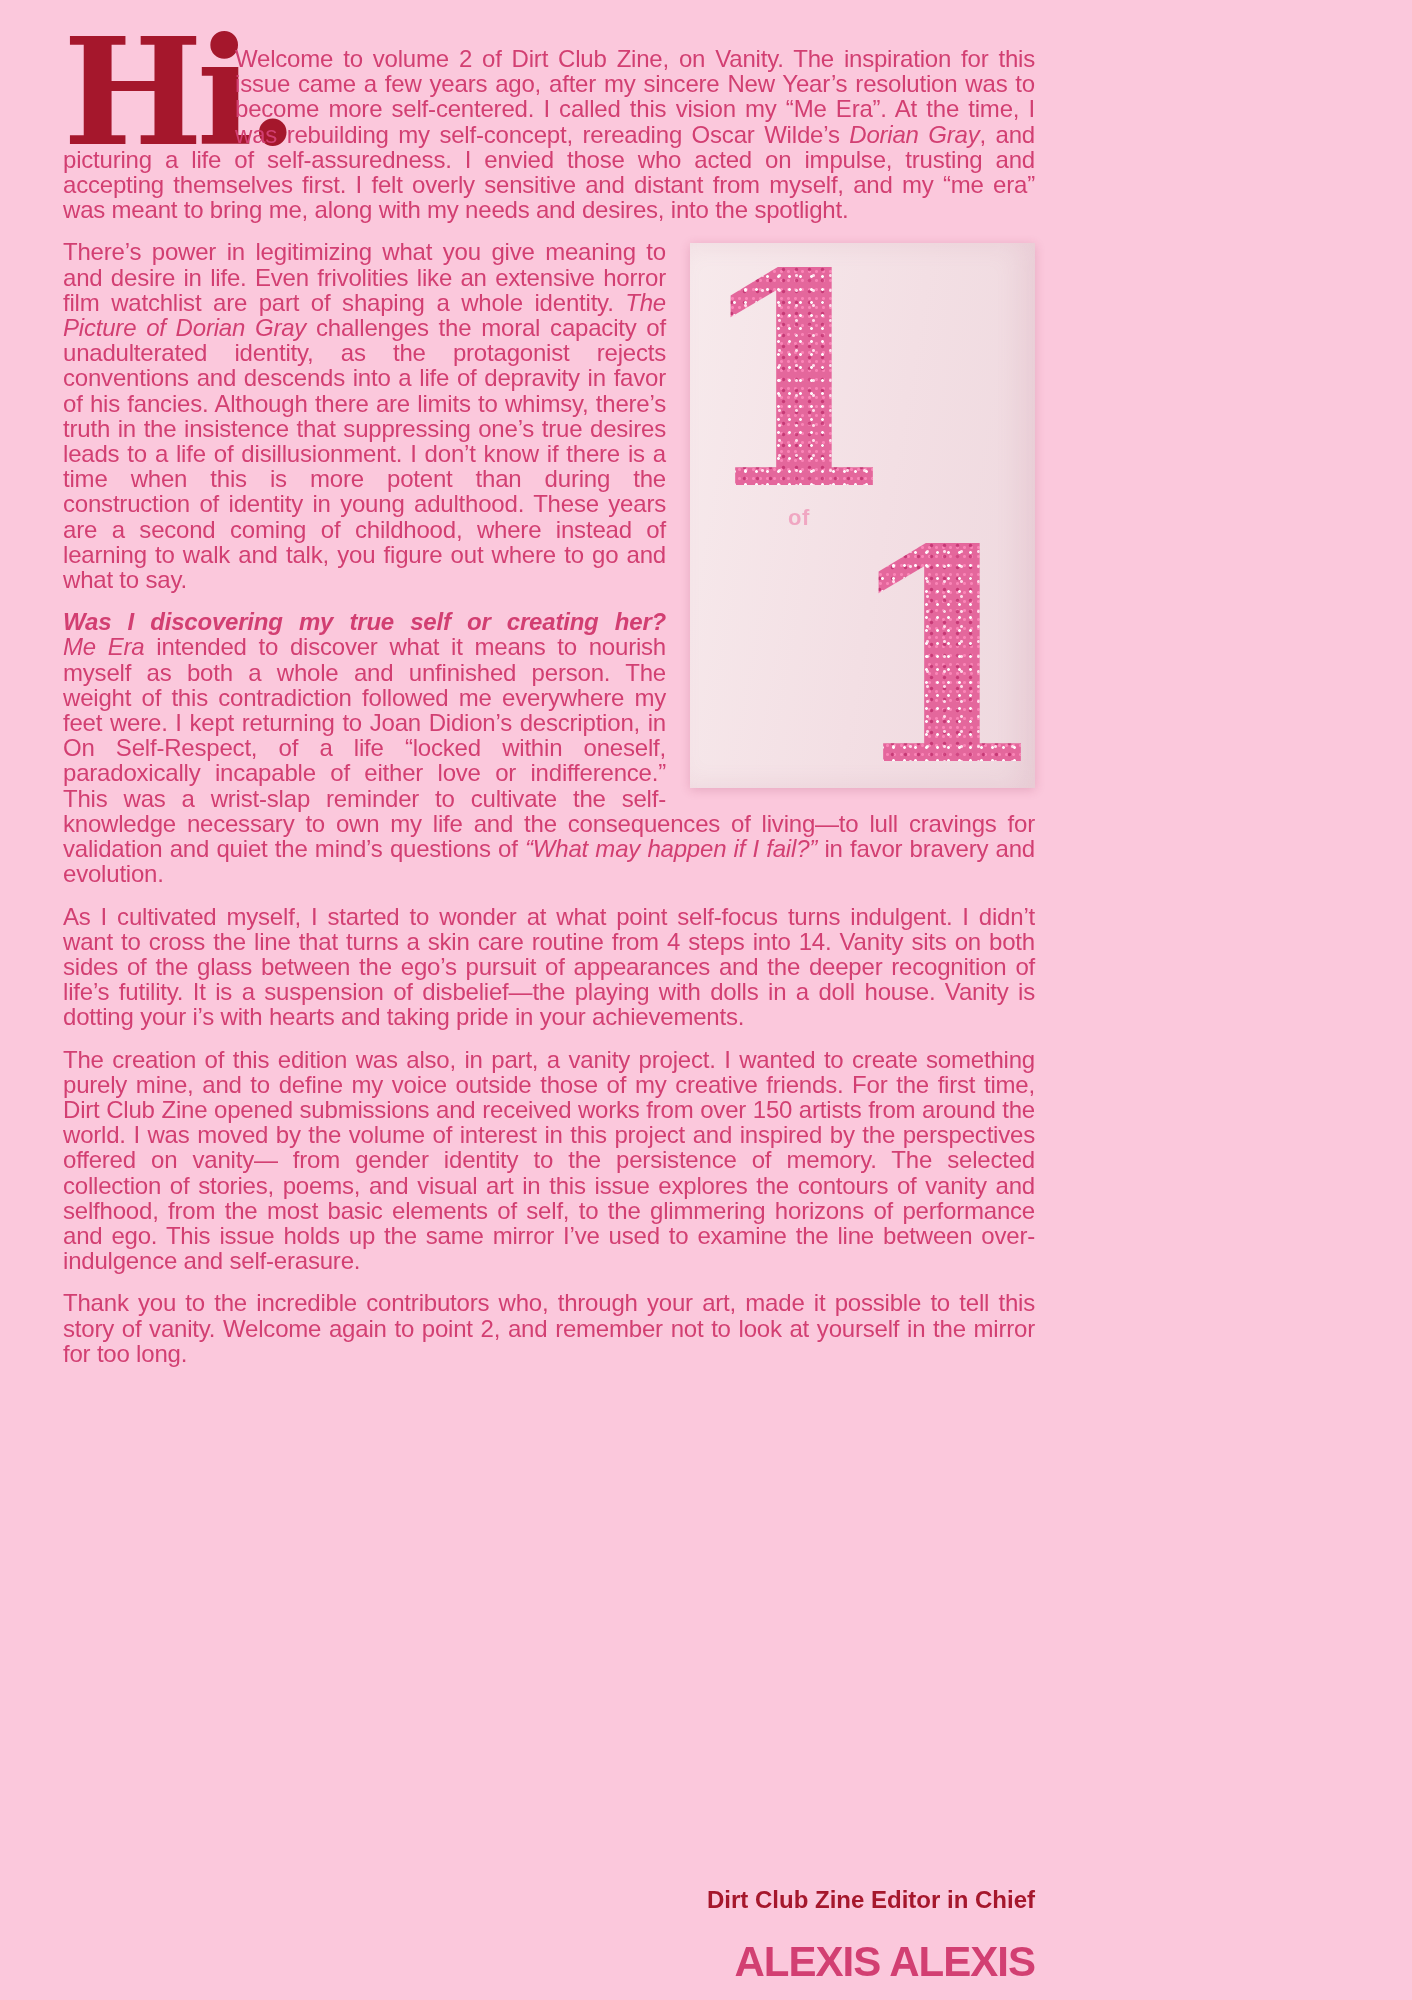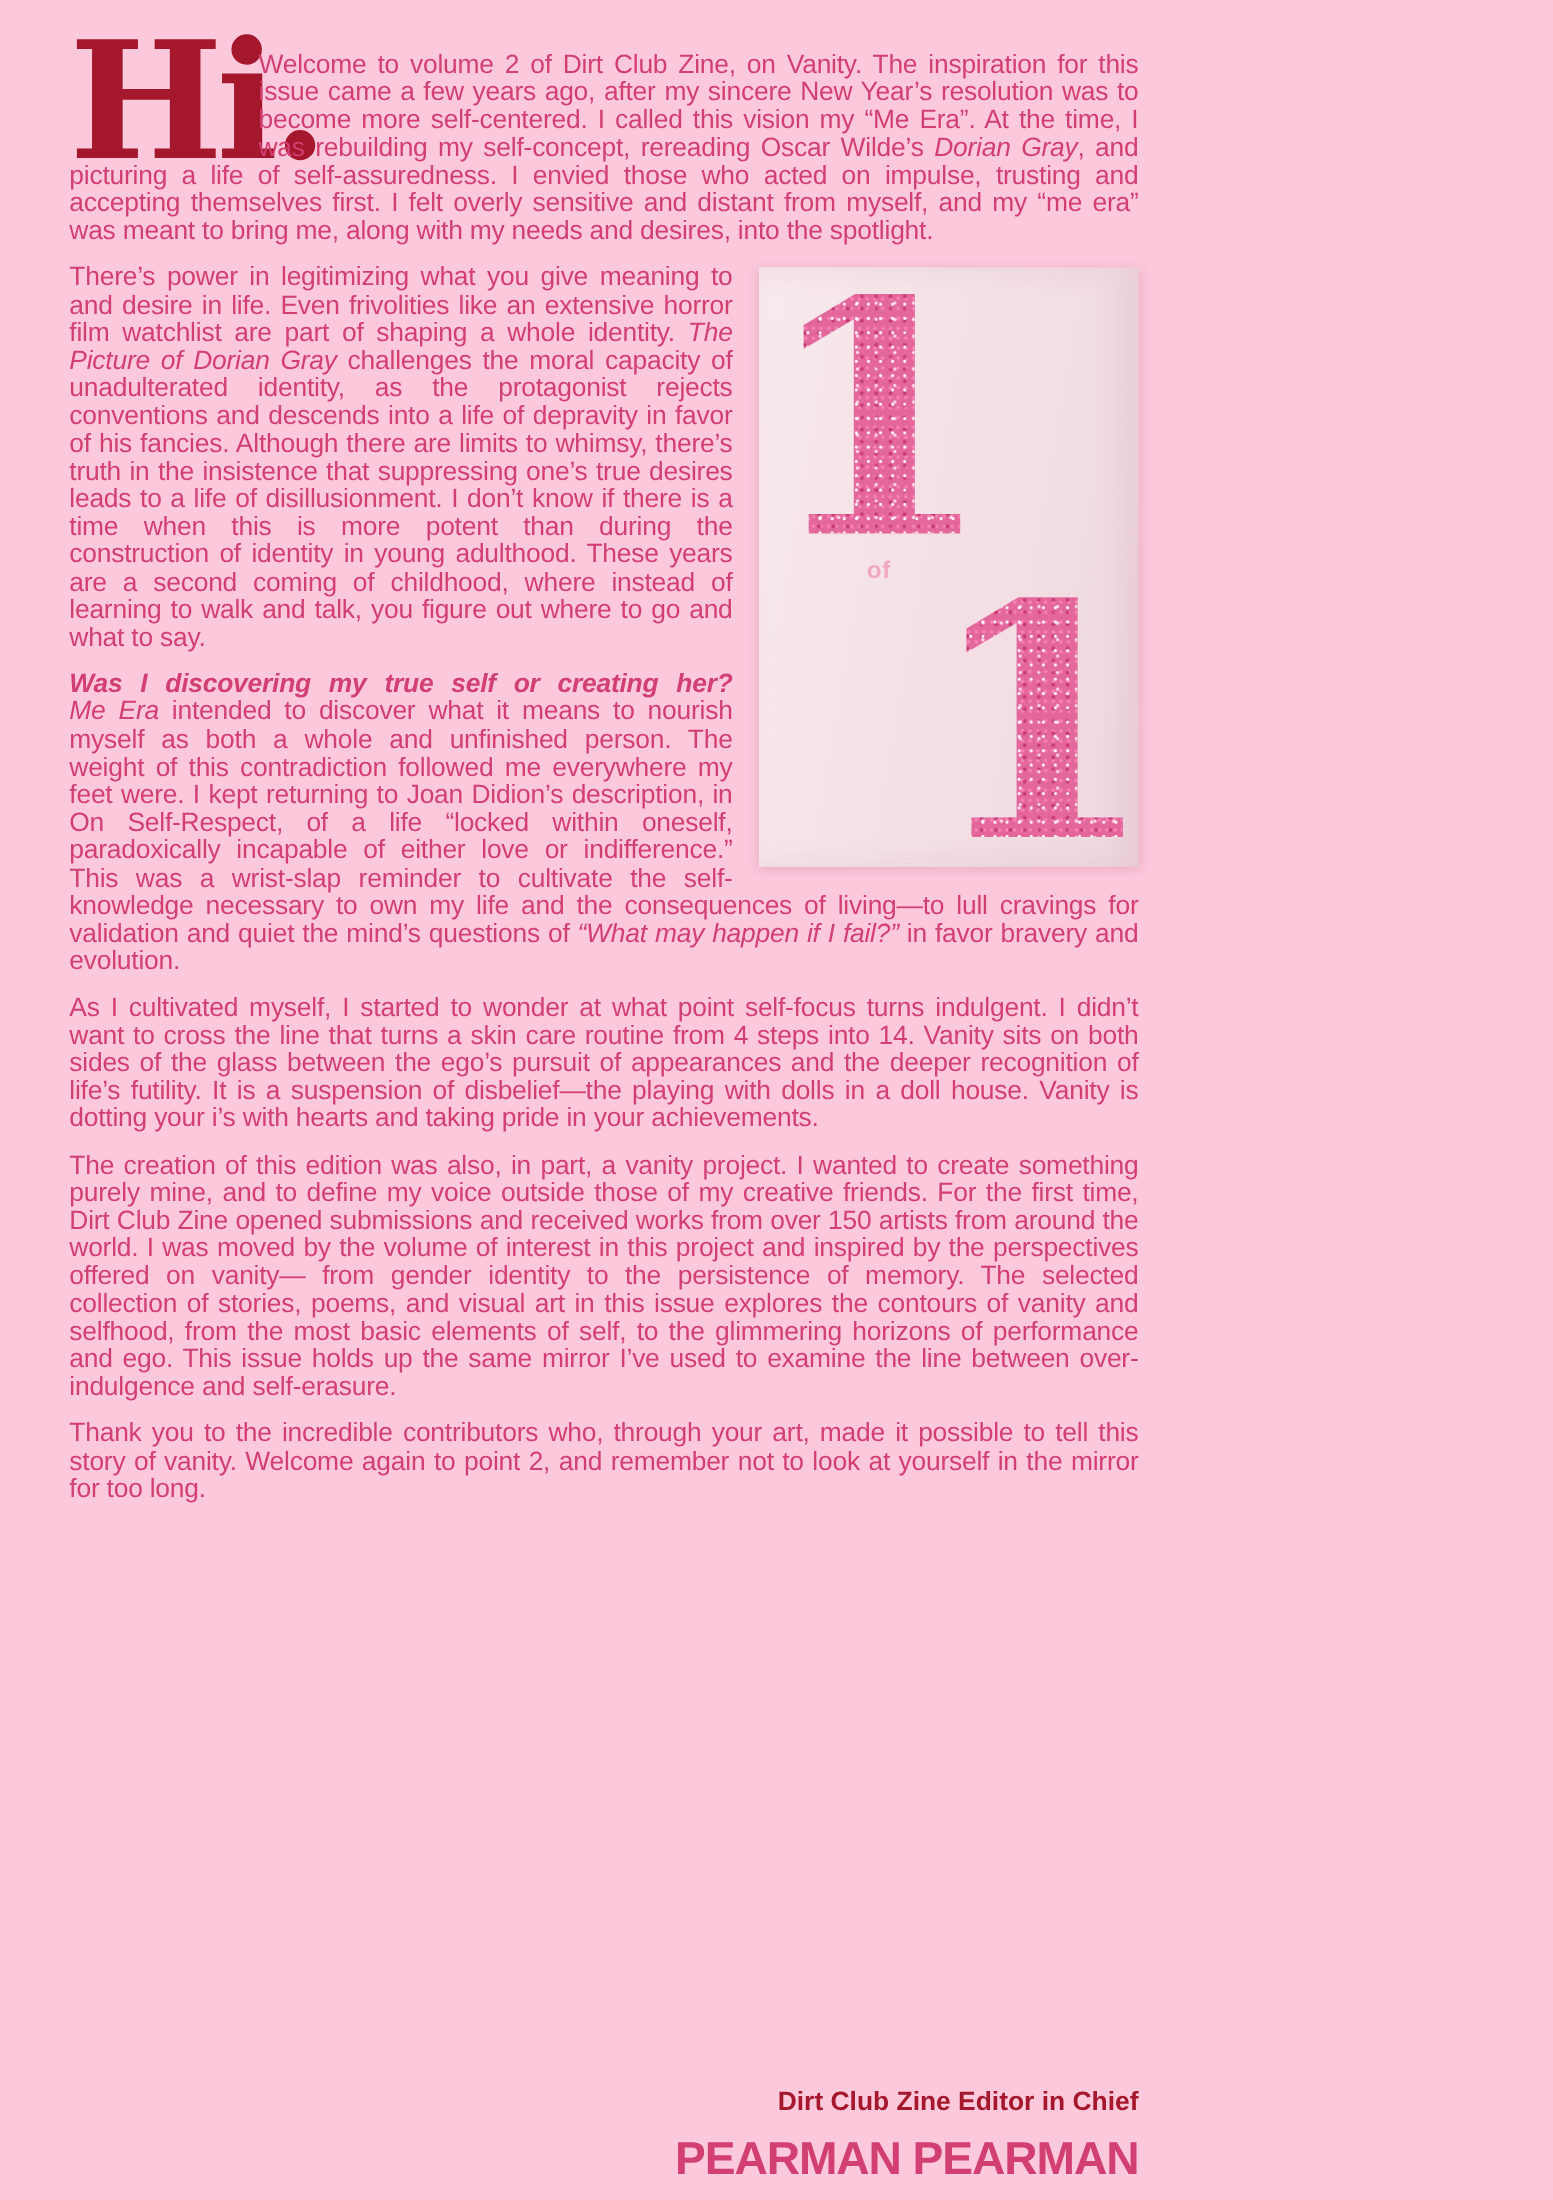--- a/index.html
+++ b/index.html
@@ -102,21 +102,21 @@
   .footer {
     position: absolute;
     right: 377px;
     bottom: 14px;
     text-align: right;
   }
   .footer-role {
     font-weight: 700;
     font-size: 24px;
     color: #a5172c;
-    margin-bottom: 13px;
+    margin-bottom: 24px;
     letter-spacing: 0px;
   }
   .footer-name {
     font-weight: 700;
     font-size: 42px;
     color: #d23f72;
     letter-spacing: -1px;
   }
 </style>
 </head>
@@ -147,16 +147,16 @@
     <p class="para">As I cultivated myself, I started to wonder at what point self-focus turns indulgent. I didn’t want to cross the line that turns a skin care routine from 4 steps into 14. Vanity sits on both sides of the glass between the ego’s pursuit of appearances and the deeper recognition of life’s futility. It is a suspension of disbelief—the playing with dolls in a doll house. Vanity is dotting your i’s with hearts and taking pride in your achievements.</p>
 
     <p class="para">The creation of this edition was also, in part, a vanity project. I wanted to create something purely mine, and to define my voice outside those of my creative friends. For the first time, Dirt Club Zine opened submissions and received works from over 150 artists from around the world. I was moved by the volume of interest in this project and inspired by the perspectives offered on vanity— from gender identity to the persistence of memory. The selected collection of stories, poems, and visual art in this issue explores the contours of vanity and selfhood, from the most basic elements of self, to the glimmering horizons of performance and ego. This issue holds up the same mirror I’ve used to examine the line between over-indulgence and self-erasure.</p>
 
     <p class="para">Thank you to the incredible contributors who, through your art, made it possible to tell this story of vanity. Welcome again to point 2, and remember not to look at yourself in the mirror for too long.</p>
 
   </div>
 
   <div class="footer">
     <div class="footer-role">Dirt Club Zine Editor in Chief</div>
-    <div class="footer-name">PEARMAN PEARMAN</div>
+    <div class="footer-name">ALEXIS ALEXIS</div>
   </div>
 
 </div>
 
 </body></html>

